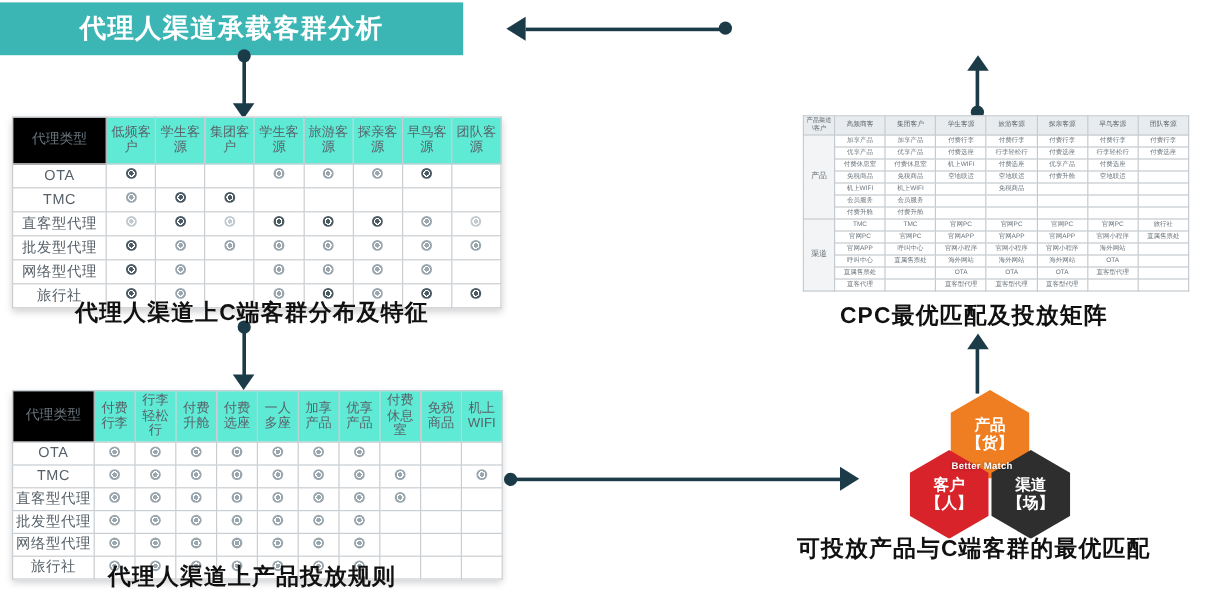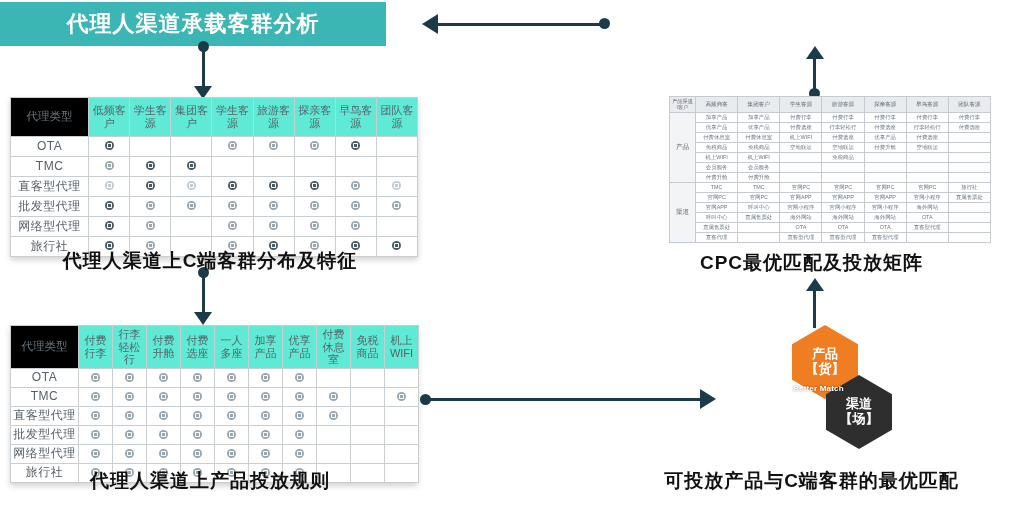--- a/index.html
+++ b/index.html
@@ -460,21 +460,25 @@
         </tr>
       </tbody>
   </table>
   <div class="cap" style="left:600px;top:240px;width:423px;margin-top:10px;">CPC最优匹配及投放矩阵</div>
 
   <div class="hexwrap">
     <div class="hex" id="hex-product">
       <span>产品</span>
       <span>【货】</span>
     </div>
+    <div class="hex" id="hex-customer">
+      <span>客户</span>
+      <span>【人】</span>
+    </div>
     <div class="hex" id="hex-channel">
       <span>渠道</span>
       <span>【场】</span>
     </div>
     <div class="bettermatch">Better Match</div>
   </div>
-  <div class="cap" style="left:600px;top:468px;width:423px;">可投放产品与C端客群的最优匹配</div>
+  <div class="cap" style="left:600px;top:444px;width:423px;">可投放产品与C端客群的最优匹配</div>
 
 </div>
 
 </body></html>

